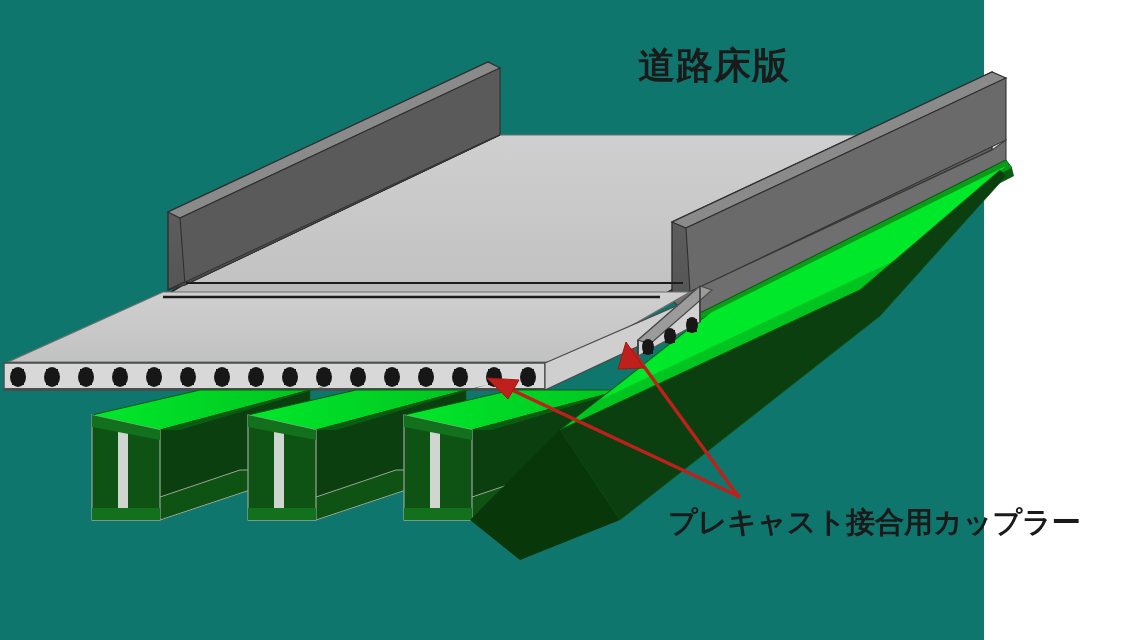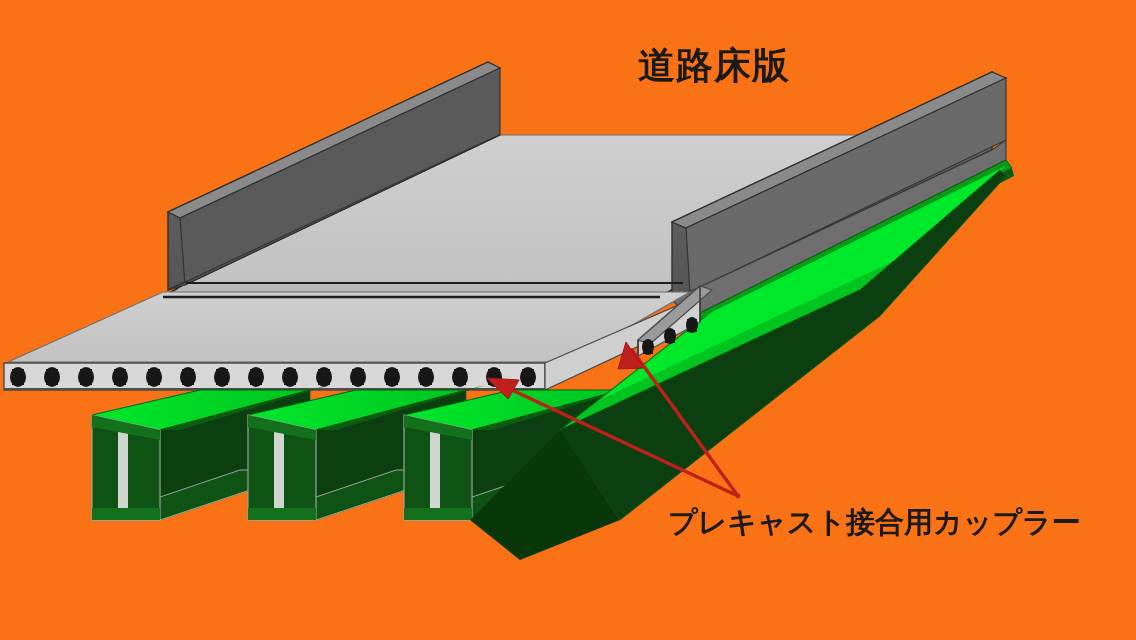--- a/index.html
+++ b/index.html
@@ -8,23 +8,23 @@
     background: #ffffff;
   }
   body {
     width: 1136px;
     height: 640px;
     overflow: hidden;
     font-family: "DejaVu Sans", sans-serif;
   }
   #stage {
     position: relative;
-    width: 1136px;
+    width: 984px;
     height: 640px;
-    background: #f97316;
+    background: #0f766e;
   }
   #diagram {
     position: absolute;
     left: 0;
     top: 0;
     width: 1136px;
     height: 640px;
   }
   .label-text {
     position: absolute;

